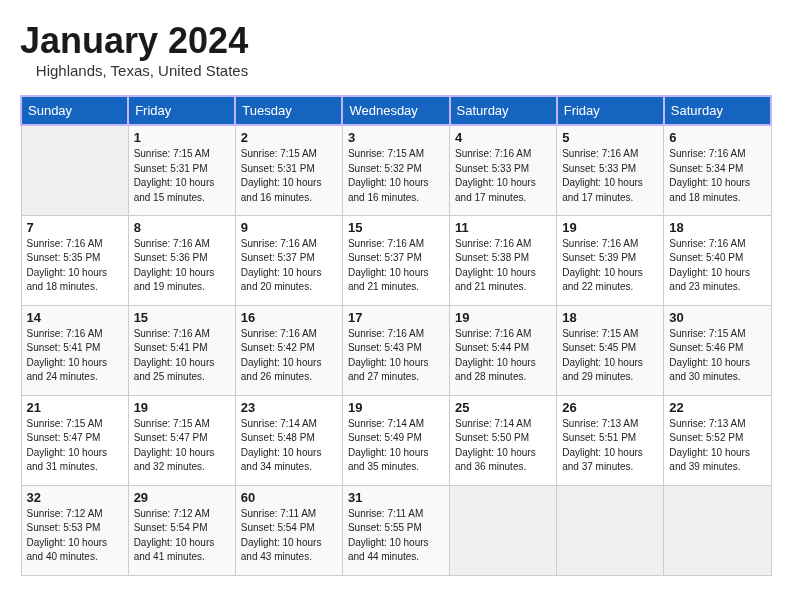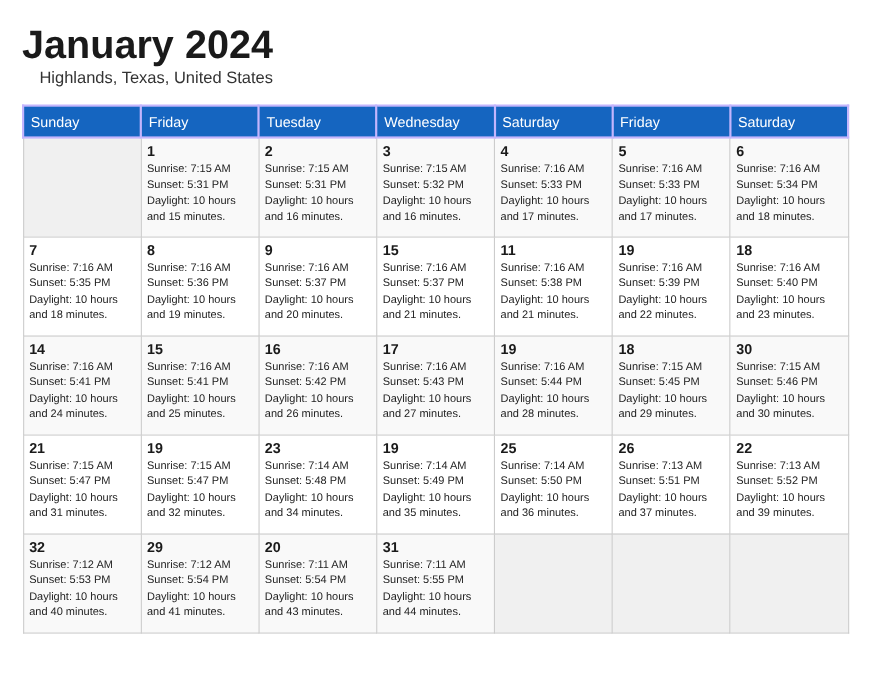--- a/index.html
+++ b/index.html
@@ -219,21 +219,21 @@
       <tr>
         <td>
           <div class="day-num">32</div>
           <div class="day-detail">Sunrise: 7:12 AM<br>Sunset: 5:53 PM<br>Daylight: 10 hours<br>and 40 minutes.</div>
         </td>
         <td>
           <div class="day-num">29</div>
           <div class="day-detail">Sunrise: 7:12 AM<br>Sunset: 5:54 PM<br>Daylight: 10 hours<br>and 41 minutes.</div>
         </td>
         <td>
-          <div class="day-num">20</div>
+          <div class="day-num">60</div>
           <div class="day-detail">Sunrise: 7:11 AM<br>Sunset: 5:54 PM<br>Daylight: 10 hours<br>and 43 minutes.</div>
         </td>
         <td>
           <div class="day-num">31</div>
           <div class="day-detail">Sunrise: 7:11 AM<br>Sunset: 5:55 PM<br>Daylight: 10 hours<br>and 44 minutes.</div>
         </td>
         <td class="empty-cell"></td>
         <td class="empty-cell"></td>
         <td class="empty-cell"></td>
       </tr>

